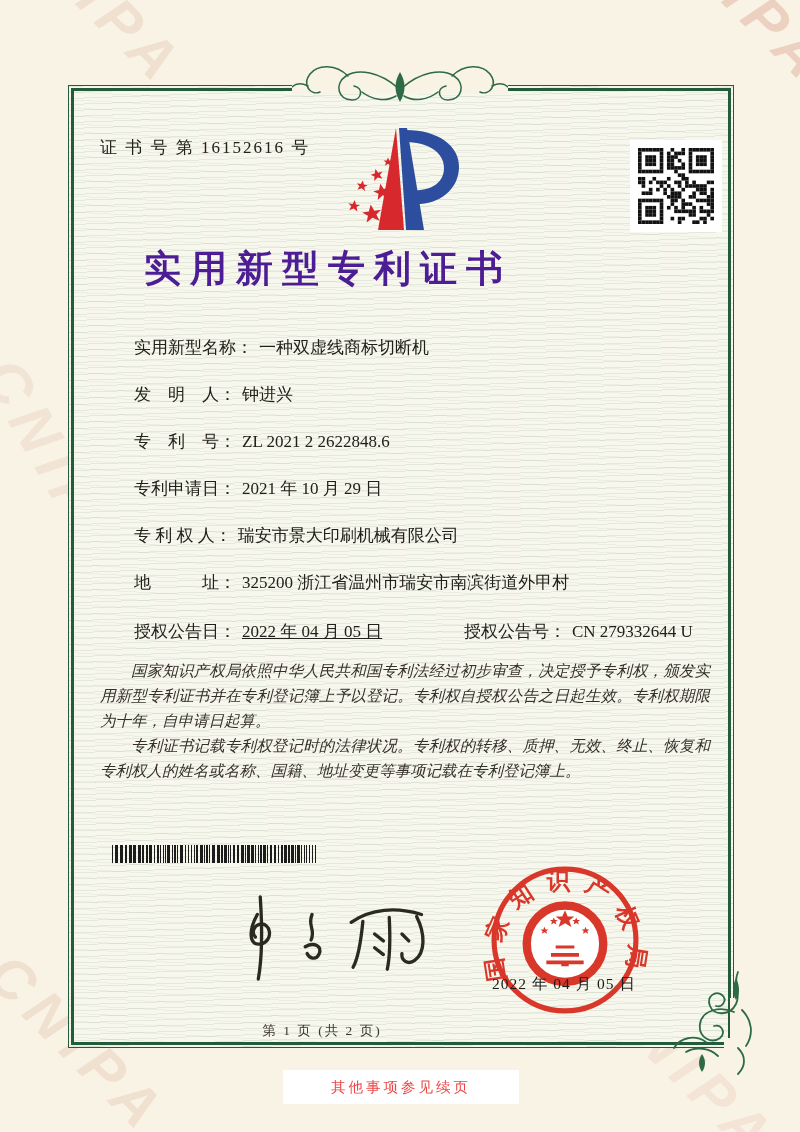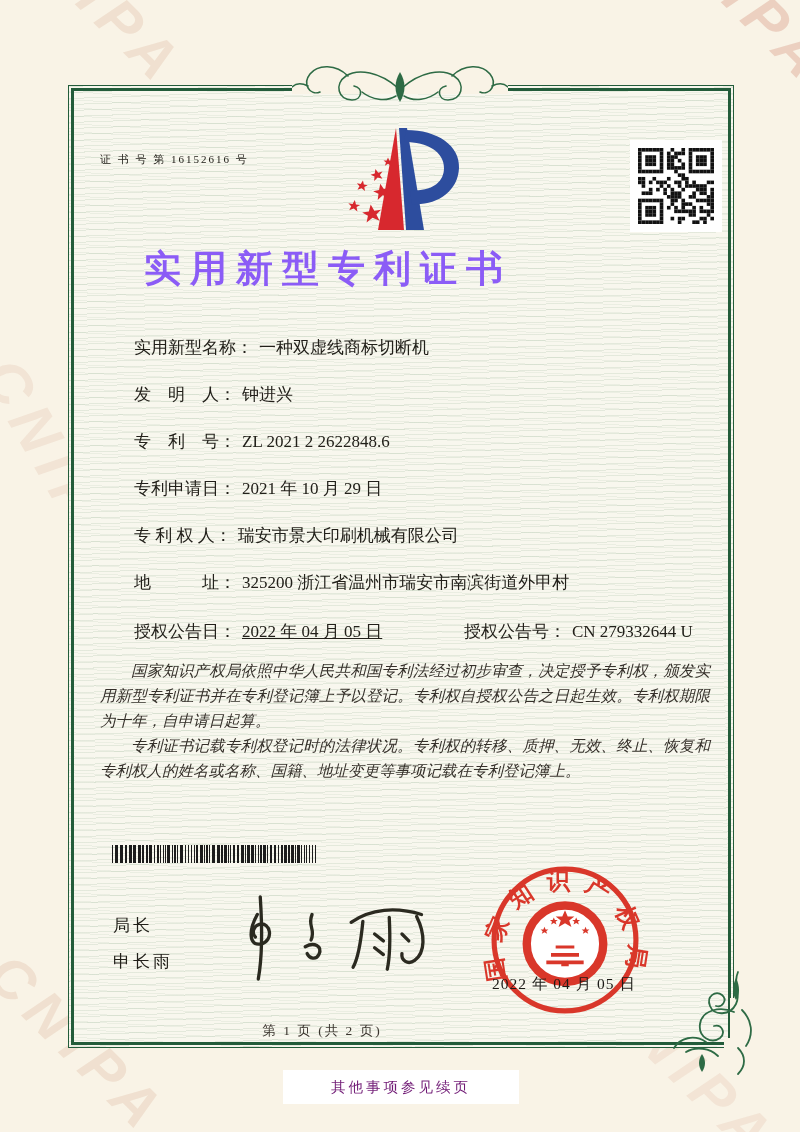--- a/index.html
+++ b/index.html
@@ -23,45 +23,45 @@
     border:1px solid #235c3a;
     background:
       repeating-linear-gradient(178deg, rgba(120,158,122,0.16) 0 1px, transparent 1px 6px),
       repeating-linear-gradient(183deg, rgba(120,158,122,0.10) 0 1px, transparent 1px 8px),
       #f8f7ee;
   }
   .frame-inner{position:absolute;inset:2px;border:3px solid #235c3a;}
   .ornament{position:absolute;z-index:4;}
   
   .content{position:absolute;inset:0;z-index:5;}
-  .cert-no{position:absolute;left:100px;top:136px;font-size:11px;letter-spacing:2px;margin-top:16px;}
+  .cert-no{position:absolute;left:100px;top:136px;font-size:17px;letter-spacing:2px;}
   .logo{position:absolute;left:338px;top:122px;width:126px;height:118px;}
   .qr-box{position:absolute;left:630px;top:140px;width:92px;height:92px;background:#ffffff;
           display:flex;align-items:center;justify-content:center;}
   .title{position:absolute;left:0;top:244px;width:656px;text-align:center;
-         font-size:37px;font-weight:bold;letter-spacing:9px;color:#8b5cf6;}
+         font-size:37px;font-weight:bold;letter-spacing:9px;color:#4c1d95;}
   .fields{position:absolute;left:100px;top:336px;width:620px;font-size:17px;}
   .frow{position:absolute;left:10px;white-space:nowrap;margin-left:24px;}
   .flabel{display:inline-block;}
   .fvalue{margin-left:6px;}
   .grant-no{position:absolute;left:330px;top:0;}
   .paras{position:absolute;left:100px;top:658px;width:610px;
          font-size:15.5px;line-height:25px;text-align:justify;color:#35302a;font-style:italic;}
   .paras p{margin:0;text-indent:2em;}
   .barcode{position:absolute;left:112px;top:845px;width:208px;height:18px;}
   .signer{position:absolute;left:113px;top:908px;font-size:17px;letter-spacing:3px;line-height:36px;}
   .signature{position:absolute;left:228px;top:882px;width:215px;height:108px;}
   .seal{position:absolute;left:481px;top:856px;width:168px;height:168px;z-index:6;}
   .seal-date{position:absolute;left:492px;top:974px;width:160px;z-index:7;
              font-size:15.5px;letter-spacing:1px;color:#1c1b17;white-space:nowrap;}
   .page-footer{position:absolute;left:0;top:1022px;width:644px;text-align:center;
                font-size:13.5px;color:#3a352e;letter-spacing:2px;}
   .note-box{position:absolute;left:283px;top:1070px;width:236px;height:34px;z-index:5;
             background:#ffffff;text-align:center;line-height:34px;font-size:14.5px;
-            color:#701a75;letter-spacing:3px;}
+            color:#ef4444;letter-spacing:3px;}
 </style>
 </head>
 <body>
 
 <div class="wm" style="left:-18px;top:-38px;font-size:58px;transform:rotate(45deg);">CNIPA</div>
 <div class="wm" style="left:628px;top:-40px;font-size:58px;transform:rotate(45deg);color:rgba(206,130,105,0.30);">CNIPA</div>
 <div class="wm" style="left:-60px;top:430px;font-size:60px;transform:rotate(60deg);color:rgba(206,148,122,0.16);">CNIPA</div>
 <div class="wm" style="left:452px;top:312px;font-size:66px;transform:rotate(42deg);color:rgba(206,148,122,0.17);">CNIPA</div>
 <div class="wm" style="left:40px;top:650px;font-size:56px;transform:rotate(55deg);color:rgba(206,148,122,0.12);">CNIPA</div>
 <div class="wm" style="left:-35px;top:1010px;font-size:58px;transform:rotate(45deg);">CNIPA</div>
@@ -427,24 +427,20 @@
       <rect x="183" y="0" width="1" height="18"></rect>
       <rect x="185" y="0" width="3" height="18"></rect>
       <rect x="189" y="0" width="1" height="18"></rect>
       <rect x="192" y="0" width="1" height="18"></rect>
       <rect x="194" y="0" width="1" height="18"></rect>
       <rect x="197" y="0" width="1" height="18"></rect>
       <rect x="200" y="0" width="1" height="18"></rect>
       <rect x="203" y="0" width="1" height="18"></rect>
     </svg>
 
-  <div class="signer">
-    <div>局长</div>
-    <div>申长雨</div>
-  </div>
 
   <svg class="signature" viewBox="0 0 220 100">
     <g fill="none" stroke="#2b2a20" stroke-width="3.4" stroke-linecap="round" stroke-linejoin="round">
       <path d="M30,28 C21,44 21,61 34,58 C47,55 44,35 32,38 C26,40 24,47 28,51"></path>
       <path d="M33,10 C35,40 35,72 31,94"></path>
       <path d="M86,28 C81,40 90,43 85,54"></path>
       <path d="M79,61 C88,56 97,60 93,69 C90,75 83,73 81,68"></path>
       <path d="M126,36 C146,22 172,20 198,28"></path>
       <path d="M138,35 C136,56 133,73 128,82"></path>
       <path d="M193,30 C202,48 202,67 191,75 C184,80 177,75 178,68"></path>

